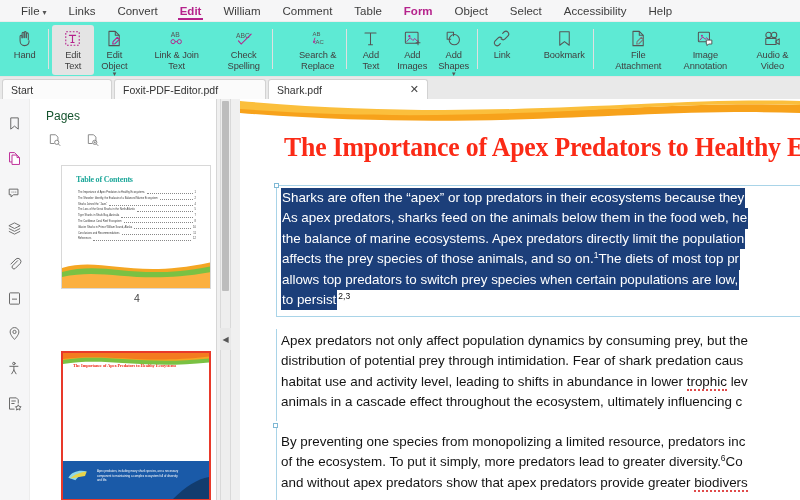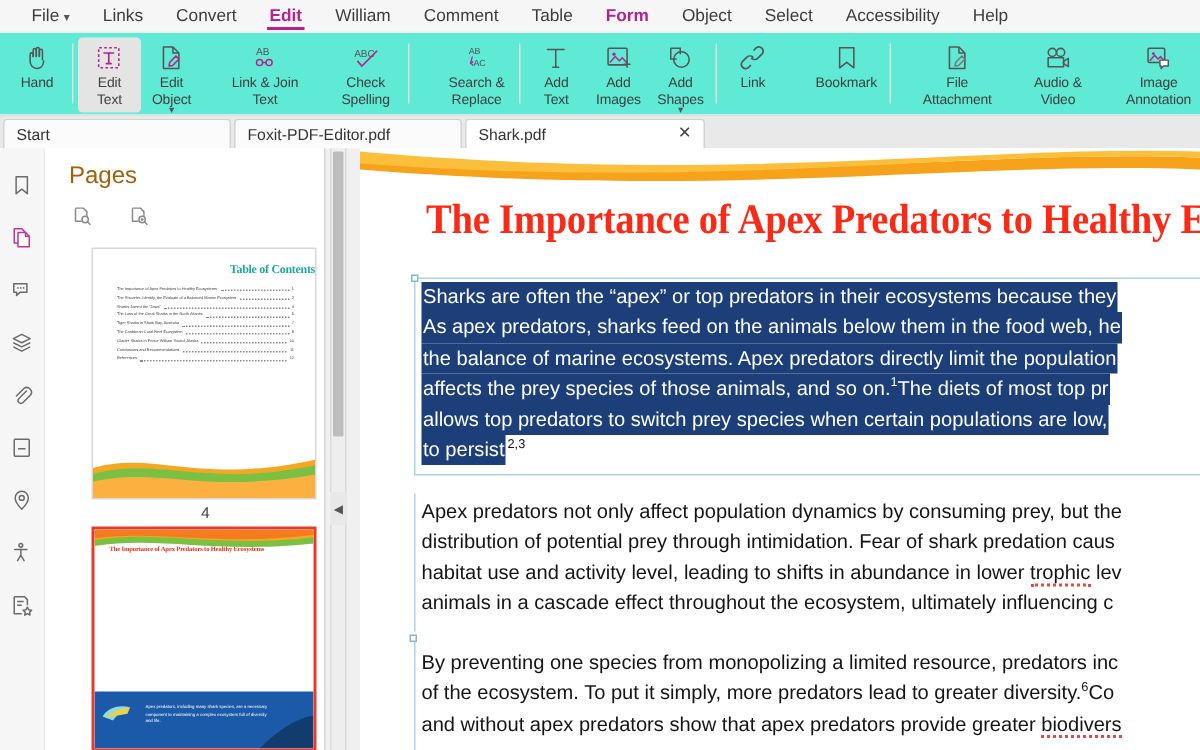--- a/index.html
+++ b/index.html
@@ -104,21 +104,21 @@
     border-bottom: none;
     border-radius: 3px 3px 0 0;
     display: flex; align-items: center;
     padding: 0 8px;
     margin-right: 2px;
     font-size: 10.5px;
     color: #333;
     min-width: 60px;
     cursor: default;
   }
-  .tab.t-start { width: 152px; }
+  .tab.t-start { width: 110px; }
   .tab.t-mid { width: 152px; }
   .tab.t-active {
     width: 160px;
     background: #ffffff;
     justify-content: space-between;
   }
   .tab-close {
     font-size: 11px; color: #444; margin-left: 6px; cursor: default;
     line-height: 1;
   }
@@ -149,21 +149,21 @@
 
   
   .pages-panel {
     width: 186px;
     background: #ffffff;
     flex: none;
     position: relative;
     overflow: hidden;
   }
   .pages-title {
-    font-size: 16px; color: #a16207;
+    font-size: 12px; color: #14532d;
     padding: 10px 0 0 16px;
   }
   .pages-tools {
     display: flex; gap: 24px;
     padding: 10px 0 0 18px;
   }
   .thumb-wrap {
     position: absolute;
     left: 31px;
     width: 152px;
@@ -501,42 +501,42 @@
           <path d="M13 3v5h5"></path>
         <path d="M15.5 10.5l2.6 2.6-5.4 5.4-3 .5.5-3z" stroke="#777"></path>
       </svg>
     </span>
     <span class="rb-lbl">File
 Attachment</span>
   </div>
 
   <div class="rb-btn wide">
     <span class="rb-ico">
+      <svg width="19" height="19" viewBox="0 0 24 24" fill="none">
+        <rect x="3" y="4" width="14" height="12" rx="1" stroke="#555" stroke-width="1.3"></rect>
+        <circle cx="7.5" cy="8.5" r="1.2" fill="#b5228c"></circle>
+        <path d="M4.5 14.5l4-4.5 3 3 2-2 3 3.5" stroke="#b5228c" stroke-width="1.2" fill="none"></path>
+        <path d="M13 14h7v5h-4l-2 2v-2h-1z" fill="#fff" stroke="#555" stroke-width="1.2" stroke-linejoin="round"></path>
+      </svg>
+    </span>
+    <span class="rb-lbl">Image
+Annotation</span>
+  </div>
+
+  <div class="rb-btn wide">
+    <span class="rb-ico">
       <svg width="21" height="19" viewBox="0 0 24 24" fill="none" stroke="#555" stroke-width="1.3" stroke-linejoin="round">
         <circle cx="7" cy="7.5" r="3.4"></circle>
           <circle cx="14" cy="7.5" r="3.4"></circle>
         <path d="M3.5 12h13v7.5h-13z"></path>
           <path d="M16.5 15l4-2.5v7l-4-2.5z"></path>
       </svg>
     </span>
     <span class="rb-lbl">Audio &amp;
 Video</span>
-  </div>
-
-  <div class="rb-btn wide">
-    <span class="rb-ico">
-      <svg width="19" height="19" viewBox="0 0 24 24" fill="none">
-        <rect x="3" y="4" width="14" height="12" rx="1" stroke="#555" stroke-width="1.3"></rect>
-        <circle cx="7.5" cy="8.5" r="1.2" fill="#b5228c"></circle>
-        <path d="M4.5 14.5l4-4.5 3 3 2-2 3 3.5" stroke="#b5228c" stroke-width="1.2" fill="none"></path>
-        <path d="M13 14h7v5h-4l-2 2v-2h-1z" fill="#fff" stroke="#555" stroke-width="1.2" stroke-linejoin="round"></path>
-      </svg>
-    </span>
-    <span class="rb-lbl">Image
-Annotation</span>
   </div>
 </div>
 
 <div class="tabbar">
   <div class="tab t-start">
     <span>Start</span>
   </div>
   <div class="tab t-mid">
     <span>Foxit-PDF-Editor.pdf</span>
   </div>
@@ -625,21 +625,21 @@
           <path d="M4 3h9l4 4v6"></path>
             <path d="M4 3v15h7"></path>
           <circle cx="15" cy="16" r="3.6"></circle>
             <path d="M17.6 18.6L21 22"></path>
             <path d="M13.4 16h3.2M15 14.4v3.2"></path>
         </svg>
       </span>
     </div>
 
     <div class="thumb-wrap" style="top:66px;">
-      <div class="thumb" style="height:168px;text-align:right;">
+      <div class="thumb" style="height:124px;">
         <div class="tc-title">Table of Contents</div>
         <div class="tc-rows">
           <div class="tc-row">
               <span class="tc-txt">The Importance of Apex Predators
 to Healthy Ecosystems</span>
               <span class="tc-dots"></span>
               <span class="tc-pg">1</span>
             </div>
           <div class="tc-row">
               <span class="tc-txt">The Shoveler: Identify, the Evaluate

